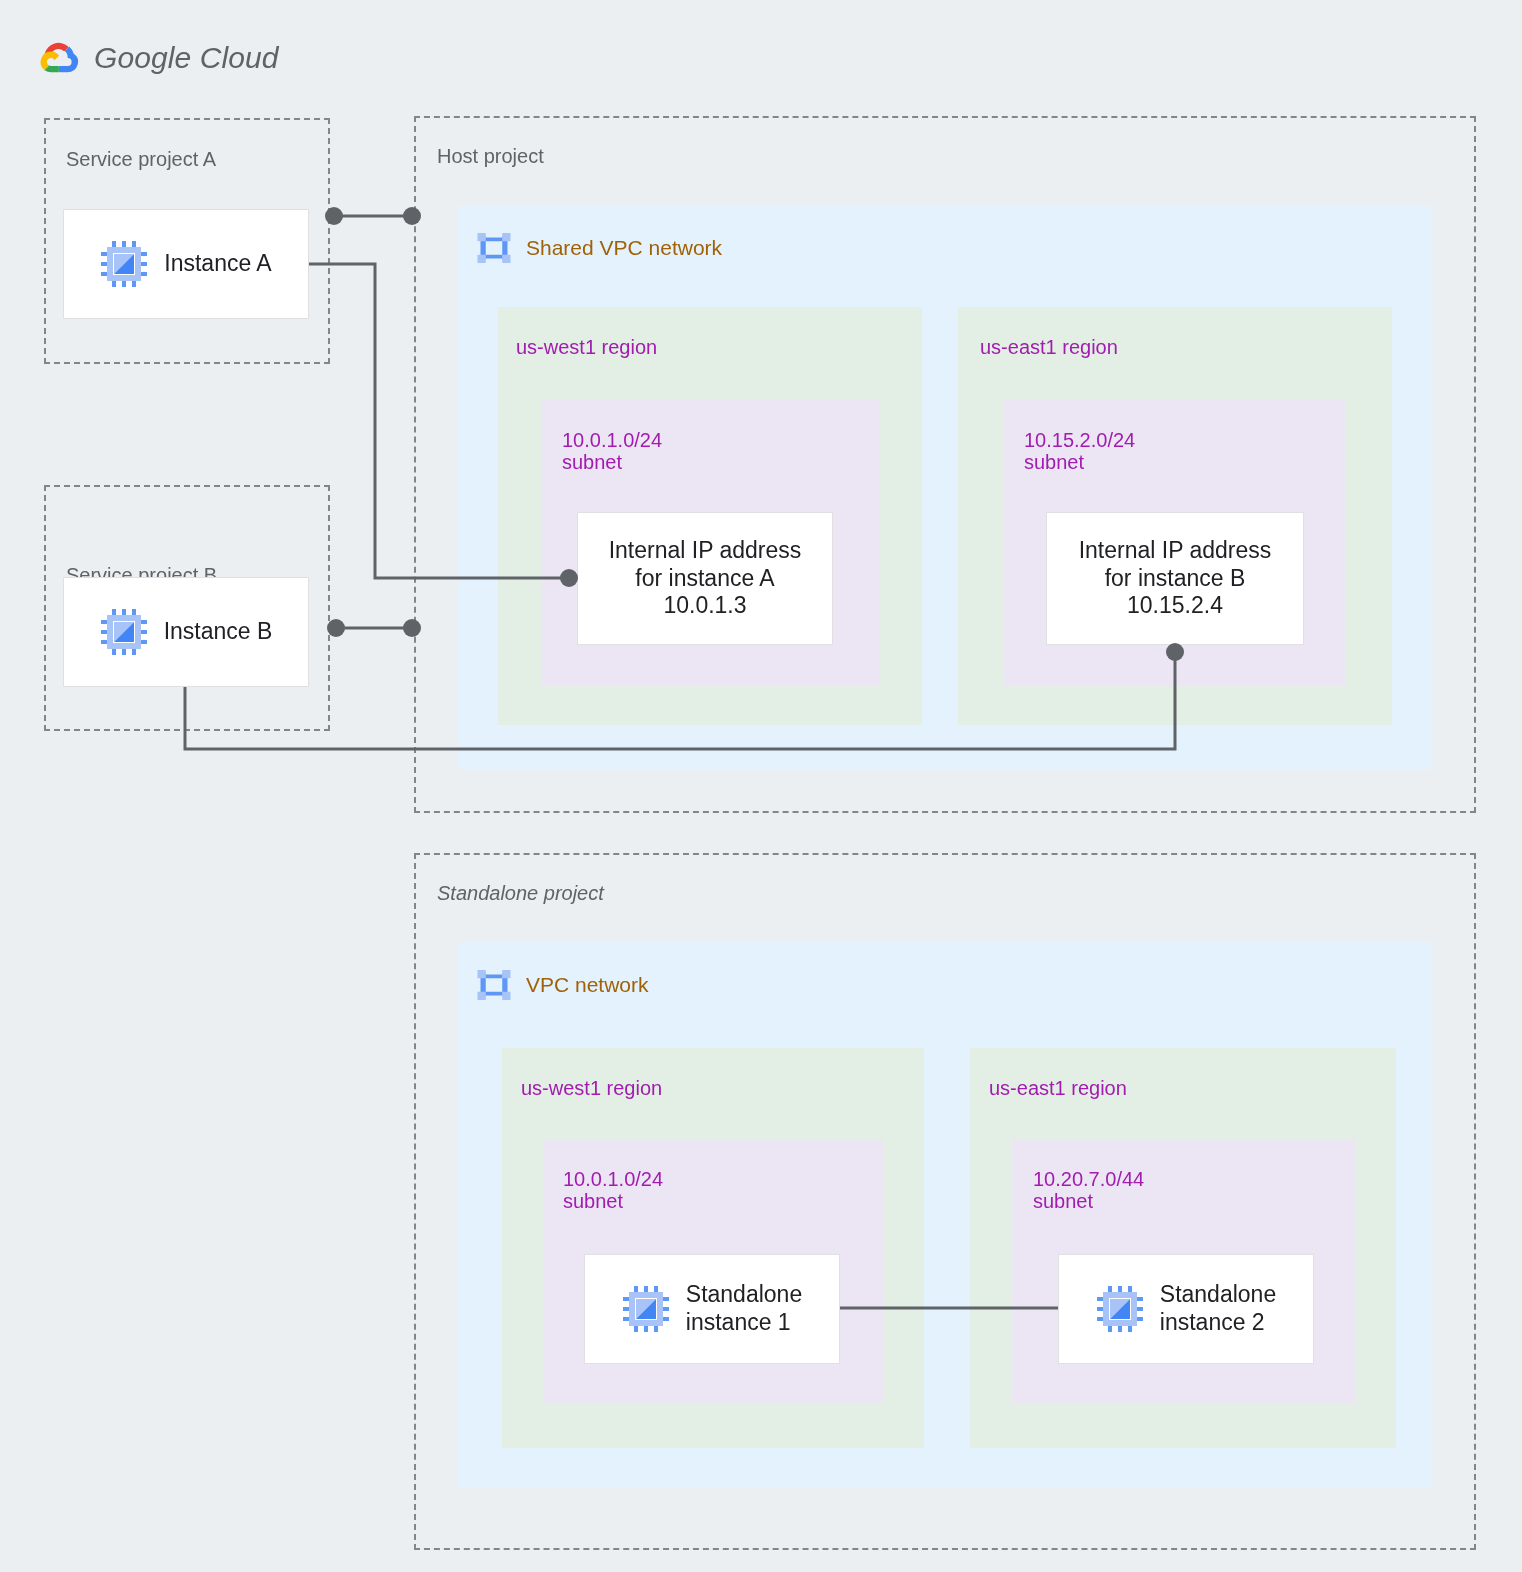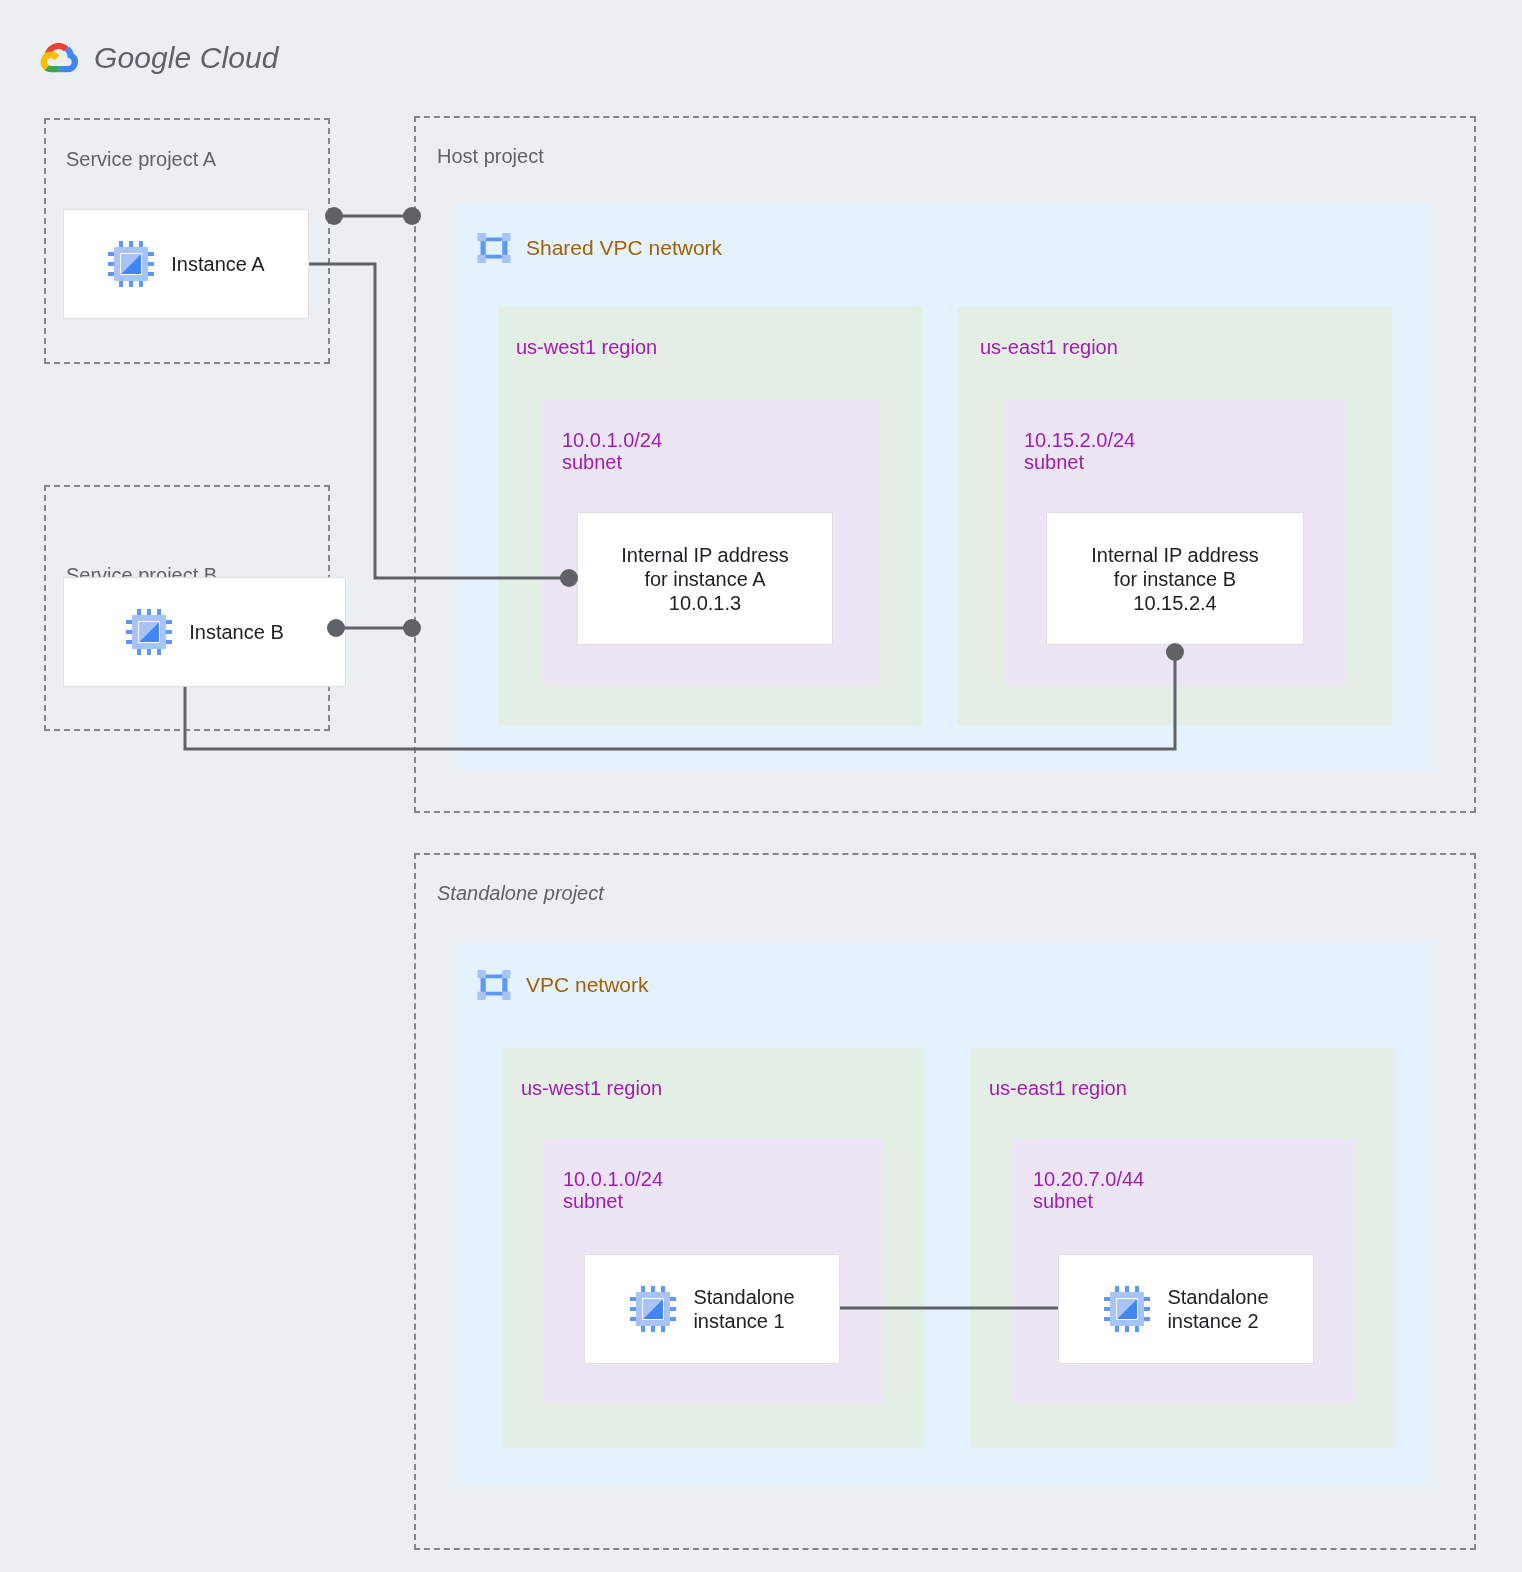--- a/index.html
+++ b/index.html
@@ -99,21 +99,21 @@
     align-items: center;
     justify-content: center;
   }
   .card-inner {
     display: flex;
     align-items: center;
     gap: 16px;
   }
   .vm-icon { width: 48px; height: 48px; display: block; flex: 0 0 auto; }
   .card-text {
-    font-size: 20px;
+    font-size: 23px;
     color: #202124;
     line-height: 1.2;
     white-space: pre-line;
   }
   .card-text.center { text-align: center; }
   .card-text.left { text-align: left; }
 
   
   .edges {
     position: absolute;
@@ -186,21 +186,21 @@
       <svg class="vm-icon">
           <use href="#sym-vm"></use>
         </svg>
       <div class="card-text left">Instance A</div>
     </div>
   </div>
 
   <div class="project" style="left:44px; top:485px; width:286px; height:246px;"></div>
   <div class="project-label" style="left:66px; top:516px;margin-top:48px;">Service project B</div>
 
-  <div class="card" style="left:63px; top:577px; width:283px; height:110px;">
+  <div class="card" style="left:63px; top:577px; width:246px; height:110px;">
     <div class="card-inner">
       <svg class="vm-icon">
           <use href="#sym-vm"></use>
         </svg>
       <div class="card-text left">Instance B</div>
     </div>
   </div>
 
   <div class="project" style="left:414px; top:116px; width:1062px; height:697px;"></div>
   <div class="project-label" style="left:437px; top:145px;">Host project</div>

